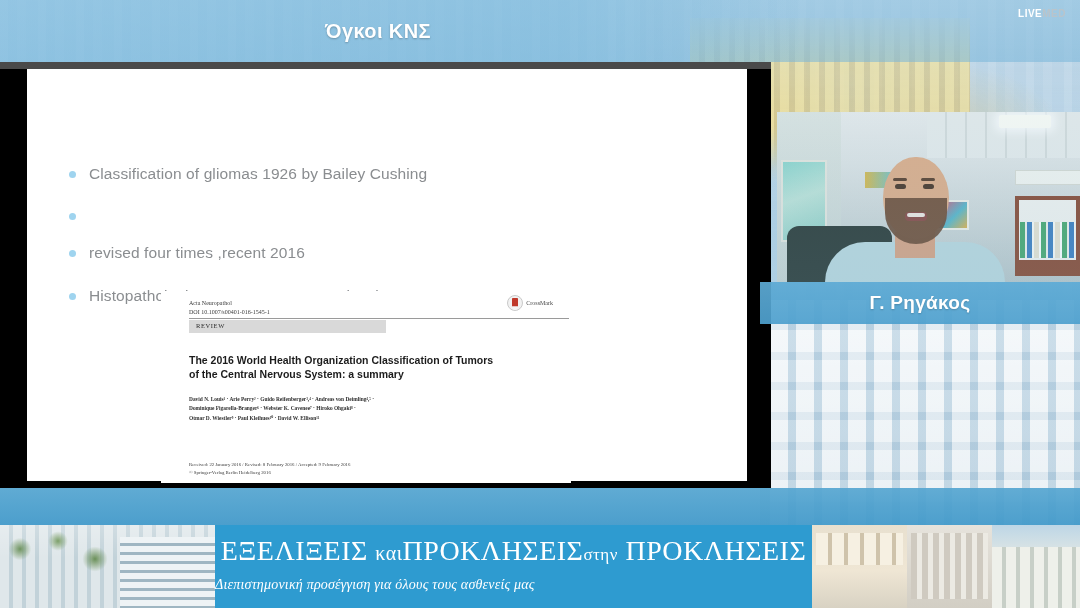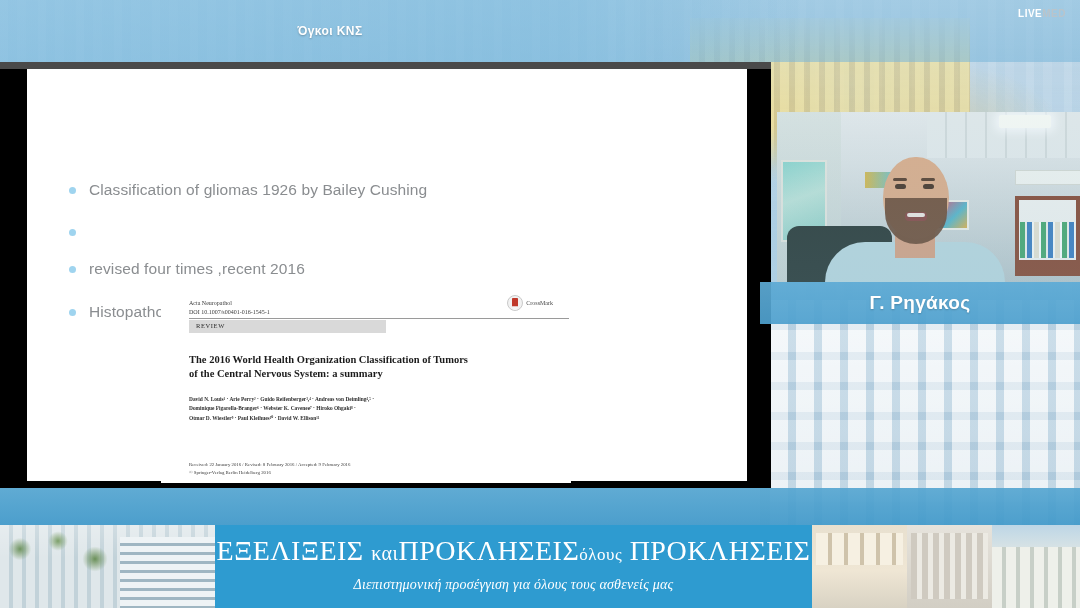--- a/index.html
+++ b/index.html
@@ -32,45 +32,45 @@
         repeating-linear-gradient(90deg,rgba(255,255,255,.55) 0 18px,rgba(170,200,220,.45) 18px 26px),
         repeating-linear-gradient(180deg,rgba(255,255,255,.35) 0 22px,rgba(160,190,212,.4) 22px 30px),
         linear-gradient(180deg,#dfeaf1,#b9cfdd);}
 
   
   .topbar{position:absolute;left:0;top:0;width:1080px;height:62px;
       background:linear-gradient(180deg,rgba(144,196,226,.62),rgba(120,182,218,.55));}
   .topbar-left{position:absolute;left:0;top:0;width:800px;height:62px;
       background:linear-gradient(100deg,rgba(132,190,224,.55) 0%,rgba(126,186,221,.60) 70%,rgba(126,186,221,0) 100%);}
   .topbar-title{position:absolute;left:0;top:0;width:660px;height:62px;display:flex;
-      align-items:center;justify-content:center;color:#fff;font-size:12px;font-weight:bold;
-      letter-spacing:.4px;text-shadow:0 1px 2px rgba(0,0,0,.25);}
+      align-items:center;justify-content:center;color:#fff;font-size:20px;font-weight:bold;
+      letter-spacing:.4px;text-shadow:0 1px 2px rgba(0,0,0,.25);padding-left:48px;}
   .livemed{position:absolute;right:14px;top:8px;font-size:10px;font-weight:bold;letter-spacing:.5px;}
   .livemed .a{color:#ffffff;}
   .livemed .b{color:#b9c4cb;}
 
   
   .slide-frame{position:absolute;left:0;top:62px;width:771px;height:426px;background:#000;}
   .slide-topbar{position:absolute;left:0;top:0;width:771px;height:7px;background:#4a4a4a;}
   .slide-white{position:absolute;left:27px;top:7px;width:720px;height:412px;background:#fff;}
 
-  .bullets{position:absolute;left:42px;top:95px;width:640px;margin-top:16px;}
+  .bullets{position:absolute;left:42px;top:95px;width:640px;}
   .bullet{display:flex;align-items:flex-start;margin-bottom:23px;}
   .bullet .dot{width:7px;height:7px;border-radius:50%;background:#9fd4ef;
       margin:7px 13px 0 0;flex:0 0 auto;}
   .bullet .txt{color:#8a8d90;font-size:15.5px;line-height:1.25;letter-spacing:.1px;}
 
   
   .paper{position:absolute;left:134px;top:222px;width:410px;height:192px;background:#fff;}
   .paper-journal{position:absolute;left:28px;top:8px;color:#3a3a3a;font-family:"Liberation Serif",serif;font-size:6px;line-height:1.5;}
   .paper-rule{position:absolute;left:28px;top:27px;width:380px;height:1px;background:#9a9a9a;}
   .paper-reviewbar{position:absolute;left:28px;top:29px;width:197px;height:13px;background:#d9d9d9;}
   .paper-review{position:absolute;left:35px;top:31px;color:#2b2b2b;font-family:"Liberation Serif",serif;font-size:6.5px;letter-spacing:.6px;}
   .paper-title{position:absolute;left:28px;top:62px;width:360px;color:#1c1c1c;
-      font-family:Liberation Serif, serif;font-weight:bold;font-size:10.5px;line-height:1.35;}
+      font-family:Liberation Sans, sans-serif;font-weight:bold;font-size:10.5px;line-height:1.35;}
   .paper-authors{position:absolute;left:28px;top:104px;width:345px;color:#2e2e2e;
       font-family:"Liberation Serif",serif;font-weight:bold;font-size:5.4px;line-height:1.75;}
   .paper-foot{position:absolute;left:28px;top:170px;color:#3a3a3a;
       font-family:"Liberation Serif",serif;font-size:4.8px;line-height:1.7;}
   .crossmark{position:absolute;right:18px;top:4px;display:flex;align-items:center;gap:3px;}
   .crossmark .cm-label{color:#4a4a4a;font-family:"Liberation Serif",serif;font-size:6px;}
 
   
   .vid-wrap{position:absolute;left:777px;top:112px;width:303px;height:170px;overflow:hidden;}
   .vid{position:absolute;inset:0;
@@ -135,21 +135,21 @@
   .ph-hosp{left:992px;width:88px;
         background:linear-gradient(180deg,#bdd6e6 0%,#e3e8e4 40%,#cfd6cf 100%);}
   .ph-hosp .blocks{position:absolute;left:0;top:22px;width:88px;height:61px;
         background:repeating-linear-gradient(90deg,#eef0ea 0 10px,#c7cfc7 10px 14px);}
 
   .banner-center{position:absolute;left:215px;top:525px;width:597px;height:83px;background:#2e9bd0;}
   .banner-l1{position:absolute;left:0;top:10px;width:597px;text-align:center;color:#fff;
       font-family:"Liberation Serif",serif;font-size:28px;letter-spacing:.5px;white-space:nowrap;}
   .banner-l1 .sm{font-size:20px;}
   .banner-l1 .sm2{font-size:17px;}
-  .banner-l2{position:absolute;left:0;top:52px;width:597px;text-align:center;color:#fff;
+  .banner-l2{position:absolute;left:0;top:52px;width:597px;text-align:left;color:#fff;
       font-family:"Liberation Serif",serif;font-style:italic;font-size:14px;letter-spacing:.2px;}
 </style>
 </head>
 <body>
 
 <div id="stage">
 
   <div class="bg">
     <div class="bg-skyline"></div>
     <div class="bg-hill"></div>
@@ -266,17 +266,17 @@
     <div class="ph ph-relief">
       <div class="figs"></div>
     </div>
     <div class="ph ph-hosp">
       <div class="blocks"></div>
     </div>
   </div>
 
   <div class="banner-center">
 
-    <div class="banner-l1"><span>ΕΞΕΛΙΞΕΙΣ</span> <span class="sm">και</span><span>ΠΡΟΚΛΗΣΕΙΣ</span><span class="sm2">όλους</span> <span>ΠΡΟΚΛΗΣΕΙΣ</span></div>
+    <div class="banner-l1"><span>ΕΞΕΛΙΞΕΙΣ</span> <span class="sm">και</span><span>ΠΡΟΚΛΗΣΕΙΣ</span><span class="sm2">στην</span> <span>ΠΡΟΚΛΗΣΕΙΣ</span></div>
     <div class="banner-l2">Διεπιστημονική προσέγγιση για όλους τους ασθενείς μας</div>
   </div>
 
 </div>
 
 </body></html>

